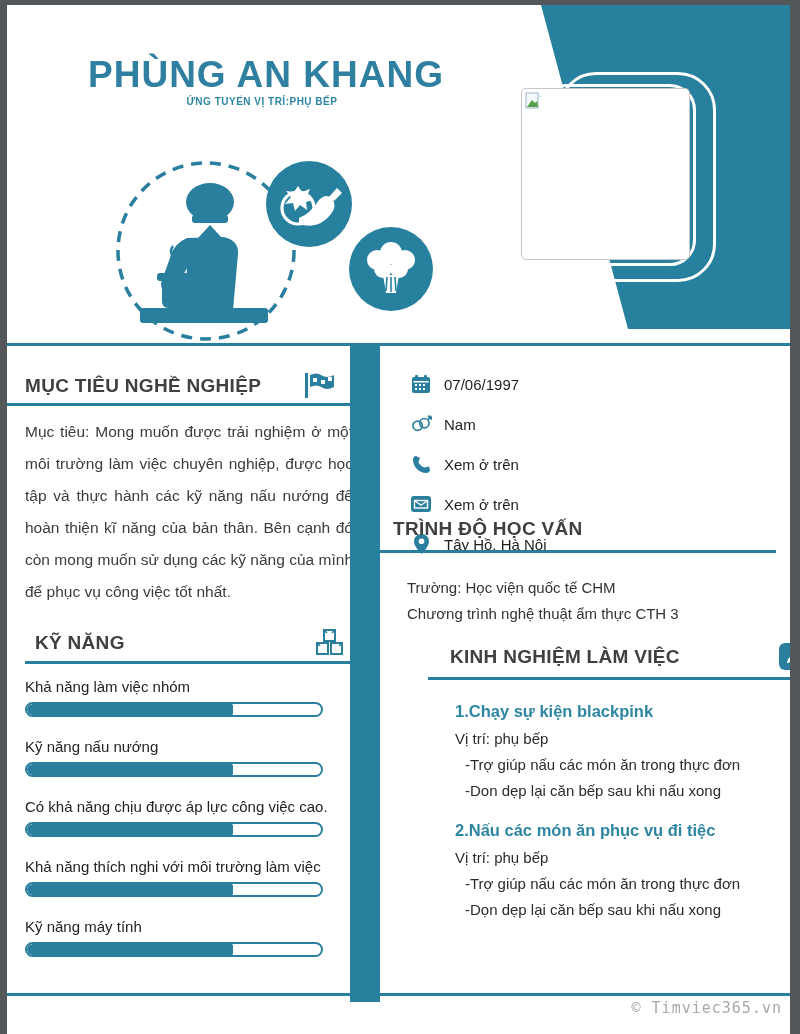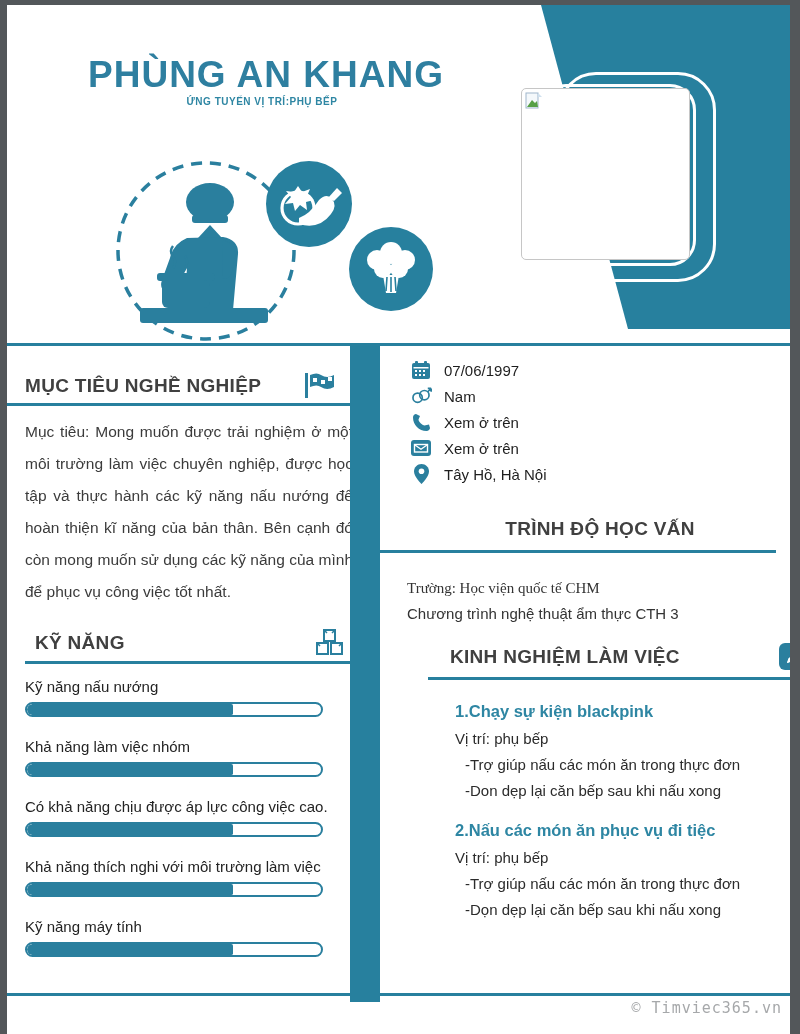--- a/index.html
+++ b/index.html
@@ -48,28 +48,28 @@
   .skill-head{position:absolute;left:0;top:282px;width:311px;padding-left:28px;}
   .skill-rule{position:absolute;left:18px;top:315px;width:329px;height:3px;background:#27809e;}
   .skill-list{position:absolute;left:18px;top:332px;display:flex;flex-direction:column;gap:21px;}
   .skill-label{font-size:15px;color:#232323;margin:0 0 7px 0;}
   .skill-bar{width:294px;height:11px;border:2px solid #2a7f9e;border-radius:8px;background:#fff;overflow:hidden;}
   .skill-fill{height:100%;background:#2a7f9e;border-radius:6px 2px 2px 6px;}
 
   
   .right-col{position:absolute;left:380px;top:346px;width:410px;height:648px;}
   .info-list{position:absolute;left:30px;top:14px;display:flex;flex-direction:column;gap:6px;margin:0;padding:0;list-style:none;}
-  .info-row{display:flex;align-items:center;height:20px;}
+  .info-row{display:flex;align-items:center;height:20px;margin-top:14px;}
   .info-icon{width:22px;display:flex;justify-content:center;}
   .info-val{margin-left:12px;font-size:15px;color:#1e1e1e;}
   .edu{position:absolute;left:0;top:172px;width:100%;}
-  .edu-head{padding-left:30px;text-align:center;}
+  .edu-head{padding-left:13px;}
   .edu-rule{width:396px;height:3px;background:#27809e;margin-top:10px;}
   .edu-line{margin:0;padding-left:27px;font-size:15px;color:#333;line-height:26px;}
-  .edu-line.first{margin-top:22px;font-family:Liberation Serif, serif;}
+  .edu-line.first{margin-top:22px;}
   .exp{position:absolute;left:0;top:297px;width:100%;margin-left:48px;}
   .exp-headrow{display:flex;align-items:center;justify-content:space-between;padding:0 32px 0 22px;}
   .pencil-btn{width:27px;height:27px;background:#2a7f9e;border-radius:6px;display:flex;align-items:center;justify-content:center;}
   .exp-rule{width:396px;height:3px;background:#27809e;margin-top:7px;}
   .exp-block{padding-left:27px;}
   .exp-title{margin:22px 0 0 0;font-size:16.5px;font-weight:bold;color:#2e86a3;}
   .exp-pos{margin:9px 0 0 0;font-size:15px;color:#2b2b2b;}
   .exp-detail{margin:9px 0 0 0;padding-left:10px;font-size:15px;color:#2b2b2b;}
 </style>
 </head>
@@ -159,27 +159,27 @@
           <rect x="3" y="15" width="11" height="11"></rect>
           <rect x="17" y="15" width="11" height="11"></rect>
         </g>
         <path d="M10,2 l3,3 M21,2 l-3,3 M3,15 l3,3 M28,15 l-3,3" stroke="#2a7f9e" stroke-width="1.5"></path>
       </svg>
     </div>
     <div class="skill-rule"></div>
 
     <div class="skill-list">
       <div class="skill">
+        <p class="skill-label">Khả năng làm việc nhóm</p>
+        <div class="skill-bar">
+            <div class="skill-fill" style="width: 70%;"></div>
+          </div>
+      </div>
+      <div class="skill">
         <p class="skill-label">Kỹ năng nấu nướng</p>
-        <div class="skill-bar">
-            <div class="skill-fill" style="width: 70%;"></div>
-          </div>
-      </div>
-      <div class="skill">
-        <p class="skill-label">Khả năng làm việc nhóm</p>
         <div class="skill-bar">
             <div class="skill-fill" style="width: 70%;"></div>
           </div>
       </div>
       <div class="skill">
         <p class="skill-label">Có khả năng chịu được áp lực công việc cao.</p>
         <div class="skill-bar">
             <div class="skill-fill" style="width: 70%;"></div>
           </div>
       </div>

